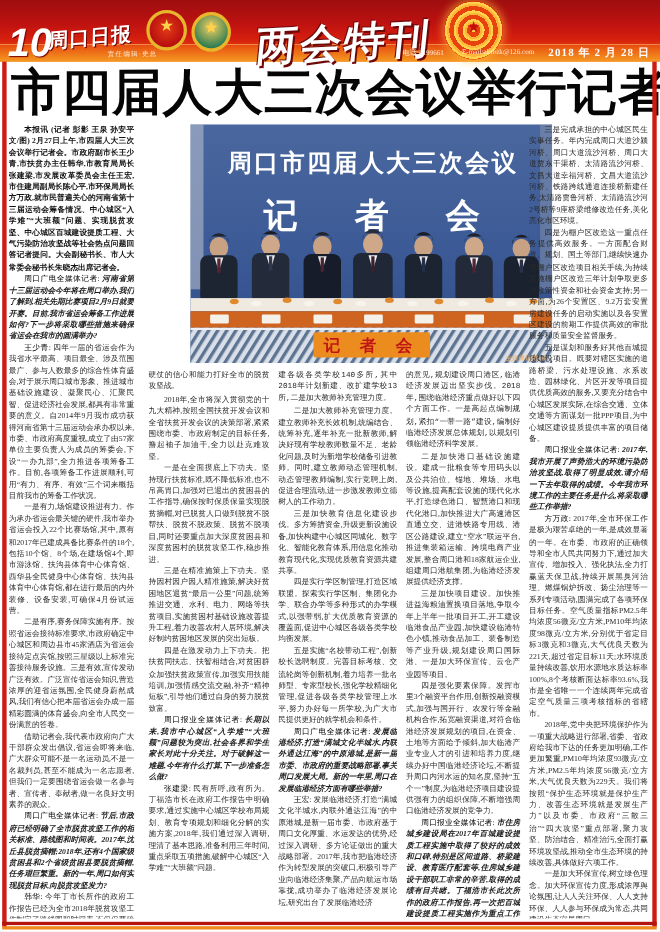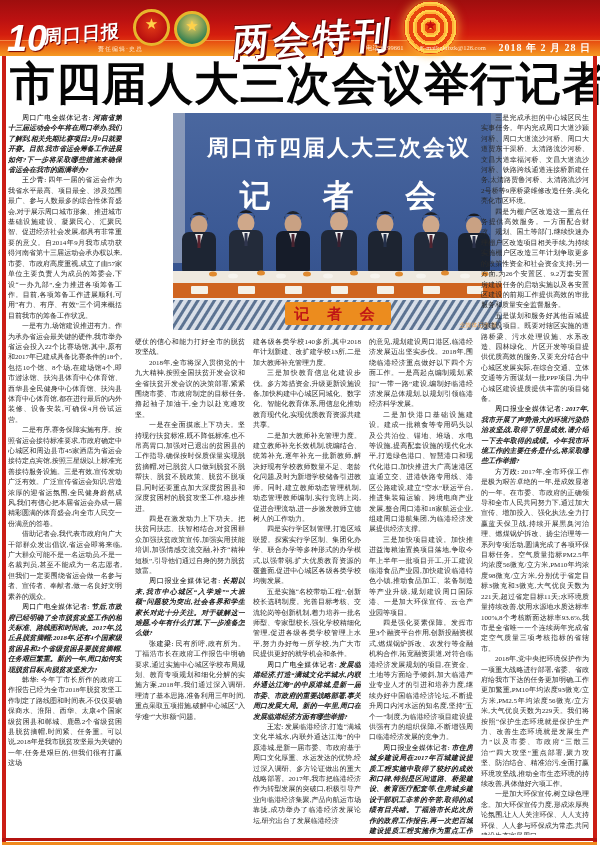--- a/index.html
+++ b/index.html
@@ -47,21 +47,21 @@
   .photo svg{display:block;}
   
   .col{position:absolute;overflow:hidden;color:#2a2a2a;}
   .col-1{left:8px;top:113px;width:114px;height:722px;}
   .col-2{left:135px;top:337px;width:110px;height:498px;}
   .col-3{left:253px;top:337px;width:108px;height:498px;}
   .col-4{left:369px;top:337px;width:104px;height:498px;}
   .col-5{left:481px;top:113px;width:108px;height:722px;}
   .para{margin:0;font-size:7px;line-height:10.4px;text-align:justify;text-indent:14px;
     -webkit-text-size-adjust:none;}
-  .para.cont{text-indent:0;}
+  .para.cont{text-indent:0;font-family:Liberation Mono, monospace;}
   .para.lead{font-weight:bold;color:#111;}
   .para.q{font-weight:bold;font-style:italic;color:#1c1c1c;}
   .para .speaker{font-weight:normal;font-style:normal;color:#000;}
 </style>
 </head>
 <body>
 
 <div id="page">
 
   <div class="masthead">
@@ -190,50 +190,52 @@
       </g>
       <rect x="0" y="185" width="329" height="32" fill="url(#drape)"></rect>
       <rect x="0" y="185" width="329" height="2" fill="#eef1f5"></rect>
       <rect x="112" y="189" width="106" height="23" rx="2" fill="#ec8c1e"></rect>
       <text x="165" y="206" text-anchor="middle" font-size="15" font-weight="bold" fill="#c01616" letter-spacing="7">记 者 会</text>
       <text x="324" y="214" text-anchor="end" font-size="6" fill="#f2b066">全媒体记者 摄</text>
     </svg>
   </div>
 
   <div class="col col-1">
+      <p class="para lead">本报讯 (记者 彭影 王泉 孙安平 文/图) 2月27日上午,市四届人大三次会议举行记者会。市政府副市长王少青,市扶贫办主任韩华,市教育局局长张建梁,市发展改革委员会主任王宏,市住建局副局长陈心平,市环保局局长方万政,就市民普遍关心的河南省第十三届运动会筹备情况、中心城区“入学难”“大班额”问题、实现脱贫攻坚、中心城区百城建设提质工程、大气污染防治攻坚战等社会热点问题回答记者提问。大会副秘书长、市人大常委会秘书长朱晓杰出席记者会。</p>
       <p class="para q"><span class="speaker">周口广电全媒体记者: </span>河南省第十三届运动会今年将在周口举办,我们了解到,相关先期比赛项目2月9日就要开赛。目前,我市省运会筹备工作进展如何?下一步将采取哪些措施来确保省运会在我市的圆满举办?</p>
       <p class="para a"><span class="speaker">王少青: </span>四年一届的省运会作为我省水平最高、项目最全、涉及范围最广、参与人数最多的综合性体育盛会,对于展示周口城市形象、推进城市基础设施建设、凝聚民心、汇聚民智、促进经济社会发展,都具有非常重要的意义。自2014年9月我市成功获得河南省第十三届运动会承办权以来,市委、市政府高度重视,成立了由57家单位主要负责人为成员的筹委会,下设“一办九部”,全力推进各项筹备工作。目前,各项筹备工作进展顺利,可用“有力、有序、有效”三个词来概括目前我市的筹备工作状况。</p>
       <p class="para body">一是有力,场馆建设推进有力。作为承办省运会最关键的硬件,我市举办省运会投入22个比赛场馆,其中,原有和2017年已建成具备比赛条件的18个,包括10个馆、8个场,在建场馆4个,即市游泳馆、扶沟县体育中心体育馆、西华县全民健身中心体育馆、扶沟县体育中心体育馆,都在进行最后的内外装修、设备安装,可确保4月份试运营。</p>
       <p class="para body">二是有序,赛务保障实施有序。按照省运会接待标准要求,市政府确定中心城区和周边县市45家酒店为省运会接待定点宾馆,按照三星级以上标准完善接待服务设施。三是有效,宣传发动广泛有效。广泛宣传省运会知识,营造浓厚的迎省运氛围,全民健身蔚然成风,我们有信心把本届省运会办成一届精彩圆满的体育盛会,向全市人民交一份满意的答卷。</p>
       <p class="para body">借助记者会,我代表市政府向广大干部群众发出倡议,省运会即将来临,广大群众可能不是一名运动员,不是一名裁判员,甚至不能成为一名志愿者,但我们一定要围绕省运会做一名参与者、宣传者、奉献者,做一名良好文明素养的观众。</p>
       <p class="para q"><span class="speaker">周口广电全媒体记者: </span>节后,市政府已经明确了全市脱贫攻坚工作的相关标准、路线图和时间表。2017年,沈丘县脱贫摘帽;2018年,还有4个国家级贫困县和2个省级贫困县要脱贫摘帽,任务艰巨繁重。新的一年,周口如何实现脱贫目标,向脱贫攻坚发力?</p>
       <p class="para a"><span class="speaker">韩华: </span>今年丁市长所作的政府工作报告已经为全市2018年脱贫攻坚工作制定了路线图和时间表,不仅仅要确保商水、淮阳、西华、太康4个国家级贫困县和郸城、鹿邑2个省级贫困县脱贫摘帽,时间紧、任务重。可以说,2018年是我市脱贫攻坚最为关键的一年,任务是艰巨的,但我们很有打赢这场</p>
     </div>
   <div class="col col-2">
       <p class="para cont">硬仗的信心和能力打好全市的脱贫攻坚战。</p>
       <p class="para body">2018年,全市将深入贯彻党的十九大精神,按照全国扶贫开发会议和全省扶贫开发会议的决策部署,紧紧围绕市委、市政府制定的目标任务,撸起袖子加油干,全力以赴克难攻坚。</p>
       <p class="para body">一是在全面摸底上下功夫。坚持现行扶贫标准,既不降低标准,也不吊高胃口,加强对已退出的贫困县的工作指导,确保按时保质保量实现脱贫摘帽,对已脱贫人口做到脱贫不脱帮扶、脱贫不脱政策、脱贫不脱项目,同时还要重点加大深度贫困县和深度贫困村的脱贫攻坚工作,稳步推进。</p>
+      <p class="para body">三是在精准施策上下功夫。坚持因村因户因人精准施策,解决好贫困地区退贫“最后一公里”问题,统筹推进交通、水利、电力、网络等扶贫项目,实施贫困村基础设施改善提升工程,着力改善农村人居环境,解决好制约贫困地区发展的突出短板。</p>
       <p class="para body">四是在激发动力上下功夫。把扶贫同扶志、扶智相结合,对贫困群众加强扶贫政策宣传,加强实用技能培训,加强情感交流交融,补齐“精神短板”,引导他们通过自身的努力脱贫致富。</p>
       <p class="para q"><span class="speaker">周口报业全媒体记者: </span>长期以来,我市中心城区“入学难”“大班额”问题较为突出,社会各界和学生家长对此十分关注。对于破解这一难题,今年有什么打算,下一步准备怎么做?</p>
       <p class="para a"><span class="speaker">张建梁: </span>民有所呼,政有所为。丁福浩市长在政府工作报告中明确要求,通过实施中心城区学校布局规划、教育专项规划和细化分解的实施方案,2018年,我们通过深入调研,理清了基本思路,准备利用三年时间,重点采取五项措施,破解中心城区“入学难”“大班额”问题。</p>
     </div>
   <div class="col col-3">
       <p class="para cont">建各级各类学校140多所,其中2018年计划新建、改扩建学校13所,二是加大教师补充管理力度。</p>
+      <p class="para body">二是加大教师补充管理力度。建立教师补充长效机制,统编结合、统筹补充,逐年补充一批新教师,解决好现有学校教师数量不足、老龄化问题,及时为新增学校储备引进教师。同时,建立教师动态管理机制,动态管理教师编制,实行竞聘上岗,促进合理流动,进一步激发教师立德树人的工作动力。</p>
       <p class="para body">三是加快教育信息化建设步伐。多方筹措资金,升级更新设施设备,加快构建中心城区同城化、数字化、智能化教育体系,用信息化推动教育现代化,实现优质教育资源共建共享。</p>
-      <p class="para body">二是加大教师补充管理力度。建立教师补充长效机制,统编结合、统筹补充,逐年补充一批新教师,解决好现有学校教师数量不足、老龄化问题,及时为新增学校储备引进教师。同时,建立教师动态管理机制,动态管理教师编制,实行竞聘上岗,促进合理流动,进一步激发教师立德树人的工作动力。</p>
       <p class="para body">四是实行学区制管理,打造区域联盟。探索实行学区制、集团化办学、联合办学等多种形式的办学模式,以强带弱,扩大优质教育资源的覆盖面,促进中心城区各级各类学校均衡发展。</p>
       <p class="para body">五是实施“名校带动工程”,创新校长选聘制度。完善目标考核、交流轮岗等创新机制,着力培养一批名师型、专家型校长,强化学校精细化管理,促进各级各类学校管理上水平,努力办好每一所学校,为广大市民提供更好的就学机会和条件。</p>
       <p class="para q"><span class="speaker">周口广电全媒体记者: </span>发展临港经济,打造“满城文化半城水,内联外通达江海”的中原港城,是新一届市委、市政府的重要战略部署,事关周口发展大局。新的一年里,周口在发展临港经济方面有哪些举措?</p>
       <p class="para a"><span class="speaker">王宏: </span>发展临港经济,打造“满城文化半城水,内联外通达江海”的中原港城,是新一届市委、市政府基于周口文化厚重、水运发达的优势,经过深入调研、多方论证做出的重大战略部署。2017年,我市把临港经济作为转型发展的突破口,积极引导产业向临港经济集聚,产品向航运市场靠拢,成功举办了临港经济发展论坛,研究出台了发展临港经济</p>
     </div>
   <div class="col col-4">
       <p class="para cont">的意见,规划建设周口港区,临港经济发展迈出坚实步伐。2018年,围绕临港经济重点做好以下四个方面工作。一是高起点编制规划,紧扣“一带一路”建设,编制好临港经济发展总体规划,以规划引领临港经济科学发展。</p>
       <p class="para body">二是加快港口基础设施建设。建成一批粮食等专用码头以及公共泊位、锚地、堆场、水电等设施,提高配套设施的现代化水平,打造绿色港口、智慧港口和现代化港口,加快推进大广高速港区直通立交、进港铁路专用线、港区公路建设,建立“空水”联运平台,推进集装箱运输、跨境电商产业发展,整合周口港和18家航运企业,组建周口港航集团,为临港经济发展提供经济支撑。</p>
       <p class="para body">三是加快项目建设。加快推进益海粮油置换项目落地,争取今年上半年一批项目开工,开工建设临港食品产业园,加快建设临港特色小镇,推动食品加工、装备制造等产业升级,规划建设周口国际港、一是加大环保宣传、云仓产业园等项目。</p>
-      <p class="para body">四是强化要素保障。发挥市里3个融资平台作用,创新投融资模式,燃煤锅炉拆改、农发行等金融机构合作,拓宽融资渠道,对符合临港经济发展规划的项目,在资金、土地等方面给予倾斜,加大临港产业专业人才的引进和培养力度,继续办好中国临港经济论坛,不断提升周口内河水运的知名度,坚持“五个一”制度,为临港经济项目建设提供强有力的组织保障,不断增强周口临港经济发展的竞争力。</p>
+      <p class="para body">四是强化要素保障。发挥市里3个融资平台作用,创新投融资模式,加强与国开行、农发行等金融机构合作,拓宽融资渠道,对符合临港经济发展规划的项目,在资金、土地等方面给予倾斜,加大临港产业专业人才的引进和培养力度,继续办好中国临港经济论坛,不断提升周口内河水运的知名度,坚持“五个一”制度,为临港经济项目建设提供强有力的组织保障,不断增强周口临港经济发展的竞争力。</p>
       <p class="para q"><span class="speaker">周口报业全媒体记者: </span>市住房城乡建设局在2017年百城建设提质工程实施中取得了较好的成效和口碑,特别是区间道路、桥梁建设、教育医疗配套等,住房城乡建设干部职工非常的辛苦,取得的成绩有目共睹。丁福浩市长此次所作的政府工作报告,再一次把百城建设提质工程实施作为重点工作之一,2018年市住房城乡建设局将如何去推进落实?</p>
     </div>
   <div class="col col-5">
       <p class="para body">三是完成承担的中心城区民生实事任务。年内完成周口大道沙颍河桥、周口大道流沙河桥、周口大道贾东干渠桥、太清路流沙河桥、文昌大道幸福河桥、文昌大道流沙河桥、铁路跨线通道连接桥新建任务,太清路贾鲁河桥、太清路流沙河2号桥等9座桥梁维修改造任务,美化亮化市区环境。</p>
       <p class="para body">四是为棚户区改造这一重点任务提供高效服务。一方面配合财政、规划、国土等部门,继续快速办理棚户区改造项目相关手续,为持续实施棚户区改造三年计划争取更多的政策性资金和社会资金支持;另一方面,为26个安置区、9.2万套安置房建设任务的启动实施以及各安置区建设的前期工作提供高效的审批服务和质量安全监督服务。</p>
       <p class="para body">五是谋划和服务好其他百城提质建设项目。既要对辖区实施的道路桥梁、污水处理设施、水系改造、园林绿化、片区开发等项目提供优质高效的服务,又要充分结合中心城区发展实际,在综合交通、立体交通等方面谋划一批PPP项目,为中心城区建设提质提供丰富的项目储备。</p>
       <p class="para q"><span class="speaker">周口报业全媒体记者: </span>2017年,我市开展了声势浩大的环境污染防治攻坚战,取得了明显成效,请介绍一下去年取得的成绩。今年我市环境工作的主要任务是什么,将采取哪些工作举措?</p>
       <p class="para a"><span class="speaker">方万政: </span>2017年,全市环保工作是极为艰苦卓绝的一年,是成效显著的一年。在市委、市政府的正确领导和全市人民共同努力下,通过加大宣传、增加投入、强化执法,全力打赢蓝天保卫战,持续开展黑臭河治理、燃煤锅炉拆改、扬尘治理等一系列专项活动,圆满完成了各项环保目标任务。空气质量指标PM2.5年均浓度56微克/立方米,PM10年均浓度98微克/立方米,分别优于省定目标3微克和3微克,大气优良天数为221天,超过省定目标11天;水环境质量持续改善,饮用水源地水质达标率100%,8个考核断面达标率93.6%,我市是全省唯一一个连续两年完成省定空气质量三项考核指标的省辖市。</p>
       <p class="para body">2018年,党中央把环境保护作为一项重大战略进行部署,省委、省政府给我市下达的任务更加明确,工作更加繁重,PM10年均浓度93微克/立方米,PM2.5年均浓度56微克/立方米,大气优良天数为229天。我们将按照“保护生态环境就是保护生产力、改善生态环境就是发展生产力”以及市委、市政府“三散三治”“四大攻坚”重点部署,聚力攻坚、防治结合、精准治污,全面打赢环境攻坚战,推动全市生态环境的持续改善,具体做好六项工作。</p>
       <p class="para body">一是加大环保宣传,树立绿色理念。加大环保宣传力度,形成浓厚舆论氛围,让人人关注环保、人人支持环保、人人参与环保成为常态,共同建设生态宜居周口。</p>

